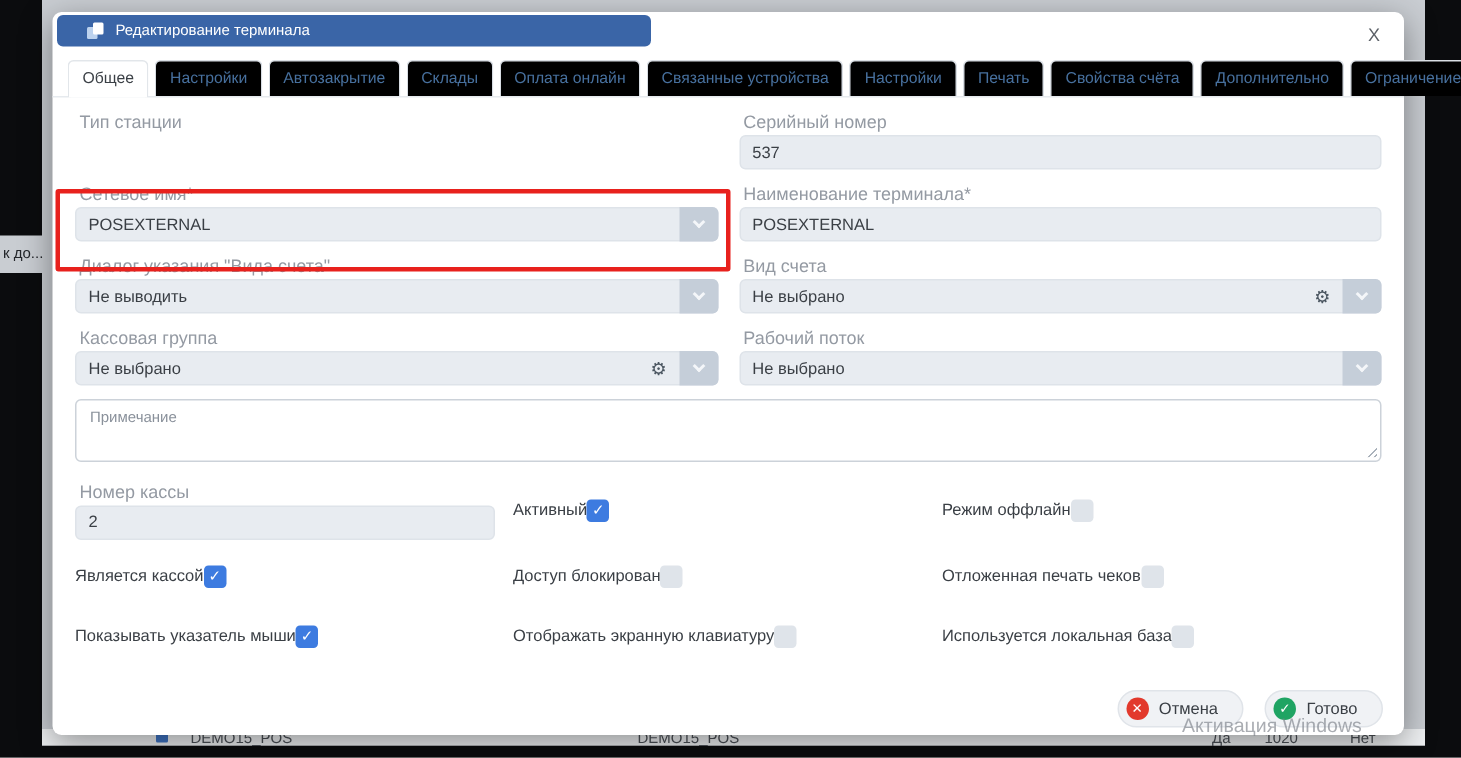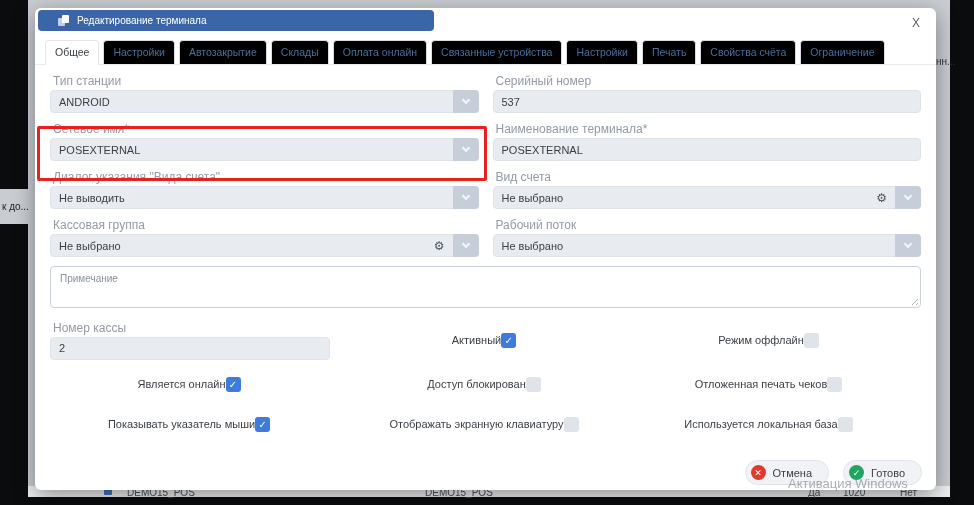--- a/index.html
+++ b/index.html
@@ -2,21 +2,21 @@
 <html><head>
 <meta charset="utf-8">
 <style>
   * { margin:0; padding:0; box-sizing:border-box; }
   body { font-family:"Liberation Sans","DejaVu Sans",sans-serif; background:#0b0c0e; }
   #stage { position:relative; width:974px; height:505px; background:#0b0c0e; overflow:hidden; margin:0 auto; }
 
   
   .bg-window { position:absolute; left:28px; top:0; width:922px; height:497px; background:#c9cdd2; }
   .bg-text { position:absolute; font-size:10px; color:#33373c; z-index:1; }
-  .bg-left-chip { position:absolute; left:0; top:157px; background:#c9cdd2; color:#23262a; font-size:10px; padding:12px 2px; z-index:1;margin-top:32px; }
+  .bg-left-chip { position:absolute; left:0; top:157px; background:#c9cdd2; color:#23262a; font-size:10px; padding:7px 2px; z-index:1; }
   .bg-row { position:absolute; left:28px; top:486px; width:922px; height:11px; background:#eef0f2; z-index:1; }
   .bg-row span { position:absolute; top:1px; font-size:10px; color:#4c5157; white-space:nowrap; }
   .bg-row-icon { position:absolute; left:76px; top:2px; width:8px; height:8px; background:#3f74c4; border-radius:1px; }
 
   
   .modal { position:absolute; left:35px; top:8px; width:901px; height:482px; background:#ffffff; border-radius:6px; box-shadow:0 6px 22px rgba(0,0,0,.4); z-index:2; }
   .modal-header-bar { position:absolute; left:3px; top:2px; width:396px; height:21px; background:#3a65a7; border-radius:4px; display:flex; align-items:center; padding-left:20px; gap:8px; }
   .modal-title { color:#ffffff; font-size:10px; white-space:nowrap; }
   .dlg-ico { position:relative; width:11px; height:11px; flex:none; }
   .dlg-ico::before { content:""; position:absolute; left:0; top:3px; width:7px; height:8px; background:#bcd2ee; border-radius:1px; }
@@ -36,21 +36,21 @@
   .dd { position:absolute; right:-1px; top:-1px; bottom:-1px; width:26px; background:#c5ced9; border-radius:0 4px 4px 0; display:flex; align-items:center; justify-content:center; }
   .chev { width:6px; height:6px; border-right:2px solid #f4f6f9; border-bottom:2px solid #f4f6f9; transform:rotate(45deg); margin-top:-3px; }
   .gear { position:absolute; right:33px; top:50%; transform:translateY(-50%); font-size:12px; color:#4a5560; line-height:1; }
   .note-box { grid-column:1 / -1; position:relative; height:42px; border:1px solid #ccd2d9; border-radius:4px; padding:6px 9px; font-size:10px; color:#8a919b; }
   .resize-handle { position:absolute; right:2px; bottom:2px; width:9px; height:9px; background:repeating-linear-gradient(135deg, transparent 0 2px, #aab2bb 2px 3px); clip-path:polygon(100% 0, 100% 100%, 0 100%); }
 
   
   .cb-grid { display:grid; grid-template-columns:292px 286px auto; margin:8px 15px 0 15px; }
   .cb-grid > div { height:40px; display:flex; align-items:center; }
   .cb-grid > .tall { height:48px; }
-  .cb-cell { justify-content:center; }
+  .cb-cell { justify-content:flex-start; }
   .cb-cell.c1 { padding-right:14px; }
   .cb-cell.c2 { padding-right:2px; }
   .cb-cell.c3 { padding-right:12px; }
   .cb-label { font-size:11px; color:#3a3f45; white-space:nowrap; }
   .cb { width:15px; height:15px; border-radius:3px; background:#dfe4ea; flex:none; display:flex; align-items:center; justify-content:center; }
   .cb.checked { background:#3d7be0; }
   .cb.checked::after { content:"✓"; color:#fff; font-size:10px; font-weight:bold; }
   .num-field { width:280px; }
 
   
@@ -91,33 +91,28 @@
     <div class="tabs">
       <span class="tab active">Общее</span>
       <span class="tab">Настройки</span>
       <span class="tab">Автозакрытие</span>
       <span class="tab">Склады</span>
       <span class="tab">Оплата онлайн</span>
       <span class="tab">Связанные устройства</span>
       <span class="tab">Настройки</span>
       <span class="tab">Печать</span>
       <span class="tab">Свойства счёта</span>
+      <span class="tab">Дополнительно</span>
       <span class="tab">Ограничение</span>
     </div>
 
     <div class="form-grid">
 
       <div>
         <div class="field-label">Тип станции</div>
-        <div class="field-box">
-          <span>ANDROID</span>
-          <span class="dd">
-              <i class="chev"></i>
-            </span>
-        </div>
       </div>
 
       <div>
         <div class="field-label">Серийный номер</div>
         <div class="field-box plain">
           <span>537</span>
         </div>
       </div>
 
       <div>
@@ -198,21 +193,21 @@
       <div class="cb-cell c2 tall">
         <span class="cb-label">Активный</span>
         <span class="cb checked"></span>
       </div>
       <div class="cb-cell c3 tall">
         <span class="cb-label">Режим оффлайн</span>
         <span class="cb"></span>
       </div>
 
       <div class="cb-cell c1">
-        <span class="cb-label">Является онлайн</span>
+        <span class="cb-label">Является кассой</span>
         <span class="cb checked"></span>
       </div>
       <div class="cb-cell c2">
         <span class="cb-label">Доступ блокирован</span>
         <span class="cb"></span>
       </div>
       <div class="cb-cell c3">
         <span class="cb-label">Отложенная печать чеков</span>
         <span class="cb"></span>
       </div>

